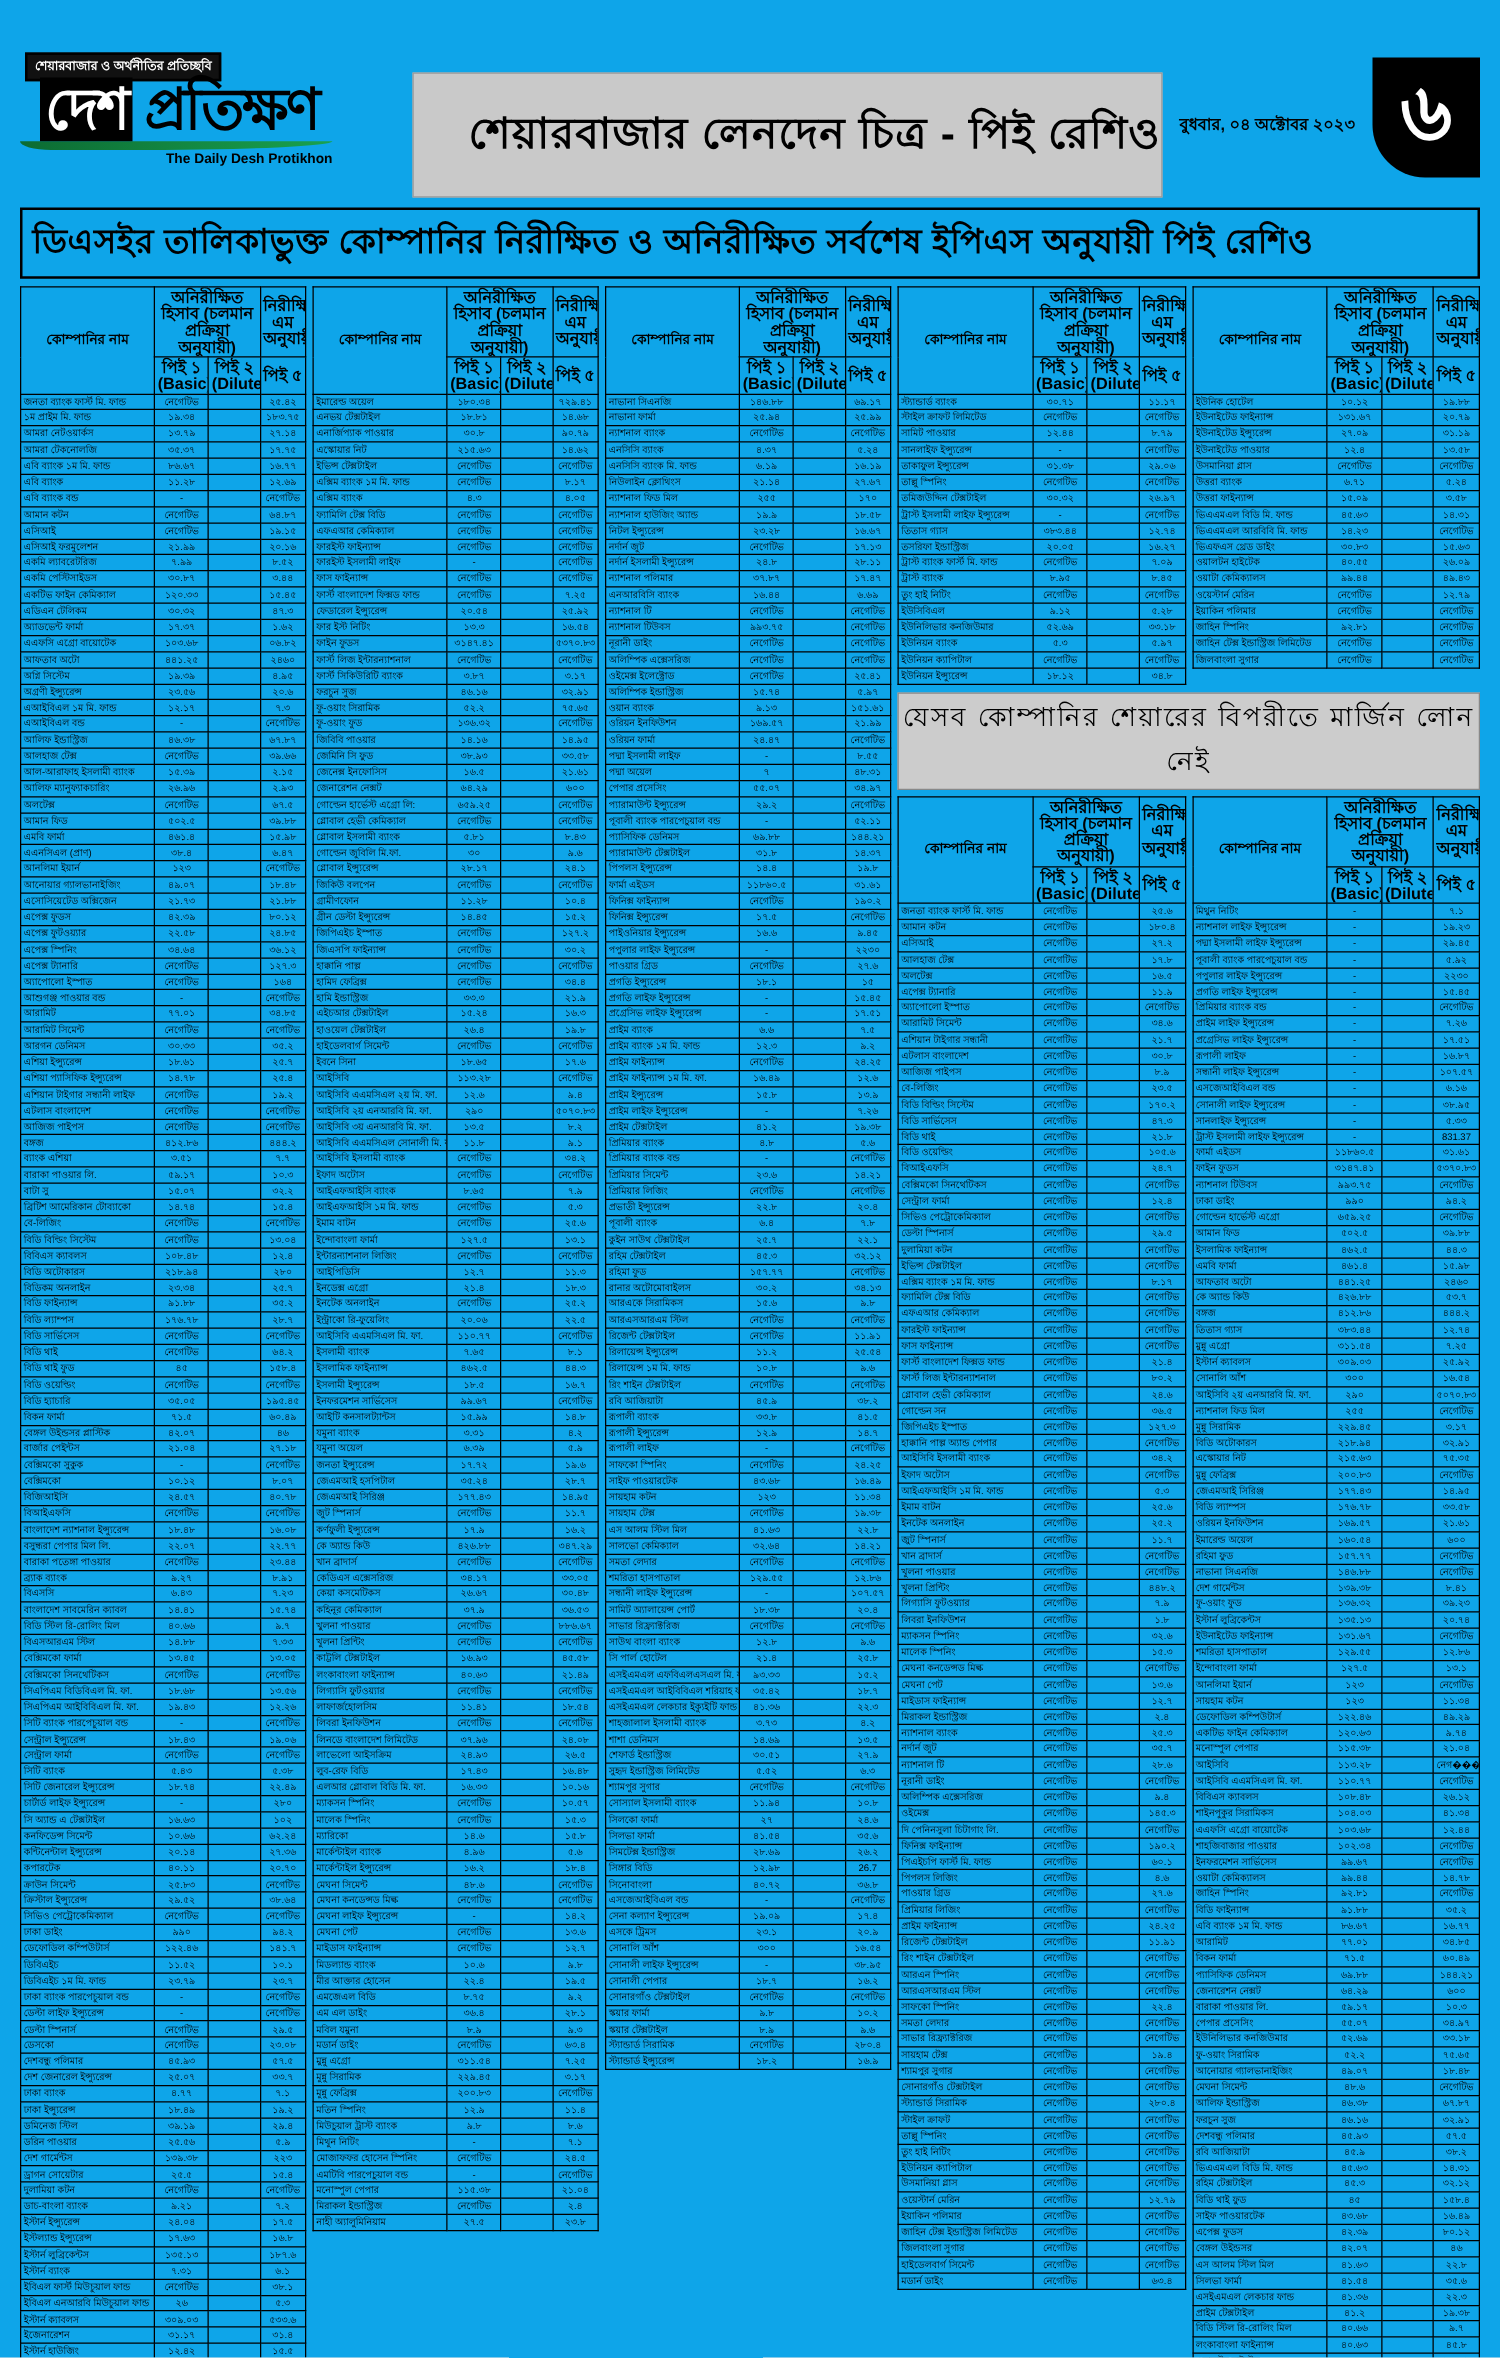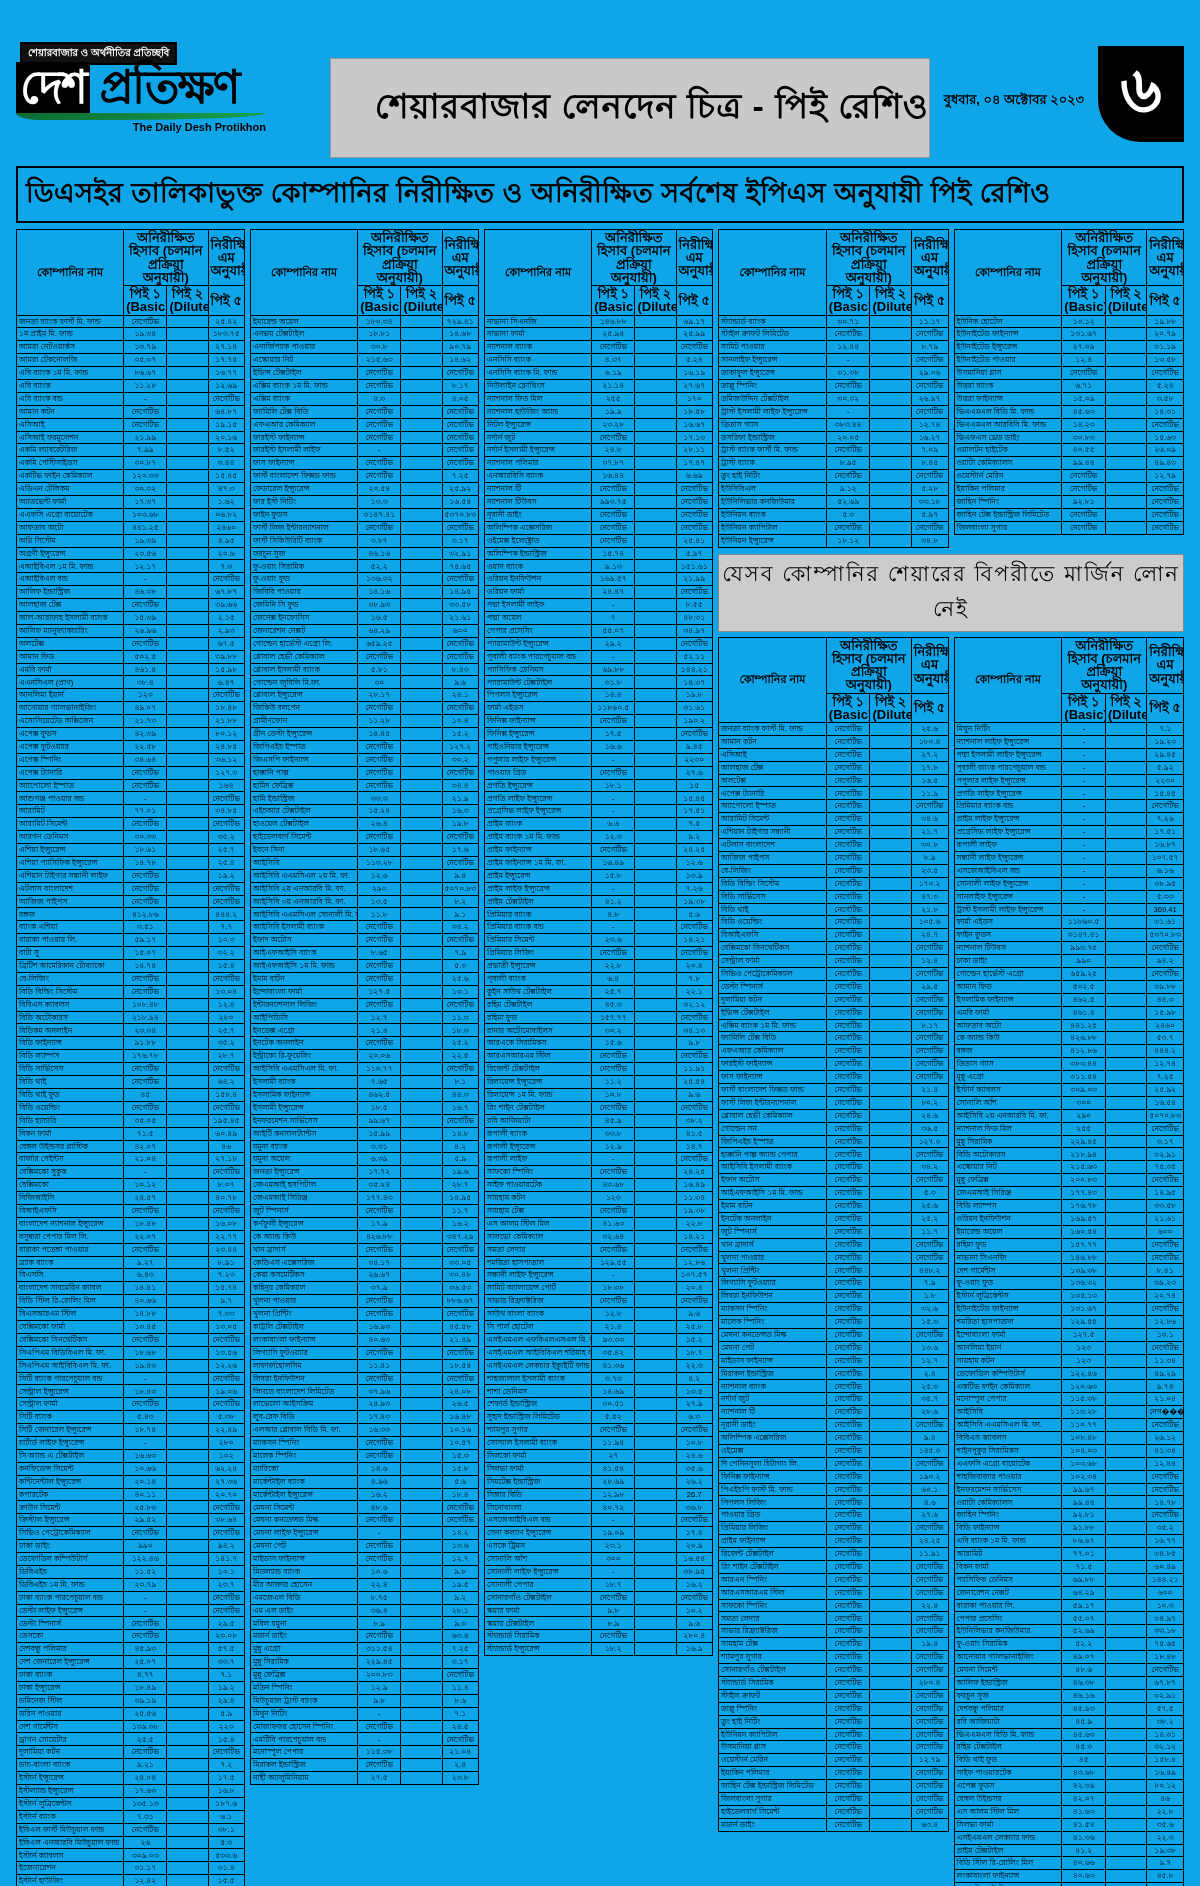--- a/index.html
+++ b/index.html
@@ -5,21 +5,21 @@
   * { margin:0; padding:0; box-sizing:border-box; }
   html,body { background:#e8e8e8; font-family:"Liberation Sans", sans-serif; }
   .page { width:1200px; height:1886px; background:#0ea5e9; margin:0 auto; position:relative;
           padding:14px 16px 10px 16px; color:#000; overflow:hidden; }
   
   .hdr { display:flex; align-items:flex-start; gap:14px; height:118px; margin-top:28px; }
   .logo-blk { width:300px; position:relative; }
   .tagline { display:inline-block; border:2px solid #000; background:#111; color:#fff;
              font-size:10px; font-weight:bold; padding:1px 6px; margin-left:4px; }
   .logo-txt { font-size:46px; font-weight:bold; letter-spacing:-2px; line-height:1.0;
-              font-family:"Liberation Serif", serif; }
+              font-family:"Liberation Serif", serif;margin-left:16px; }
   .logo-txt .dash-box { background:#000; color:#fff; padding:0 4px; }
   .swoosh { height:7px; background:linear-gradient(90deg,#0c6b33,#19a14f); border-radius:0 0 60% 10%/0 0 100% 100%; margin-top:2px; width:250px; }
   .eng-name { font-size:11px; font-weight:bold; text-align:right; width:250px; margin-top:1px; }
   .title-box { flex:1; background:#c9c9c9; border:1px solid #999; height:100px; margin-top:16px;
                display:flex; align-items:center; justify-content:flex-end; }
   .title-box h1 { font-size:34px; font-weight:bold; letter-spacing:1px; }
   .date-txt { font-size:13px; font-weight:bold; white-space:nowrap; margin-top:48px; }
   .page-badge { width:86px; height:96px; background:#000; color:#fff; font-size:64px; font-weight:bold;
                 display:flex; align-items:center; justify-content:center; border-radius:0 0 0 42px; margin-top:4px; }
   
@@ -3097,21 +3097,21 @@
                 <tr>
                   <td class="n">সানলাইফ ইন্স্যুরেন্স</td>
                   <td class="v">-</td>
                   <td class="v"></td>
                   <td class="v">৫.৩৩</td>
                 </tr>
                 <tr>
                   <td class="n">ট্রাস্ট ইসলামী লাইফ ইন্স্যুরেন্স</td>
                   <td class="v">-</td>
                   <td class="v"></td>
-                  <td class="v">369.41</td>
+                  <td class="v">831.37</td>
                 </tr>
                 <tr>
                   <td class="n">ফার্মা এইডস</td>
                   <td class="v">১১৮৬০.৫</td>
                   <td class="v"></td>
                   <td class="v">৩১.৬১</td>
                 </tr>
                 <tr>
                   <td class="n">ফাইন ফুডস</td>
                   <td class="v">৩১৪৭.৪১</td>

